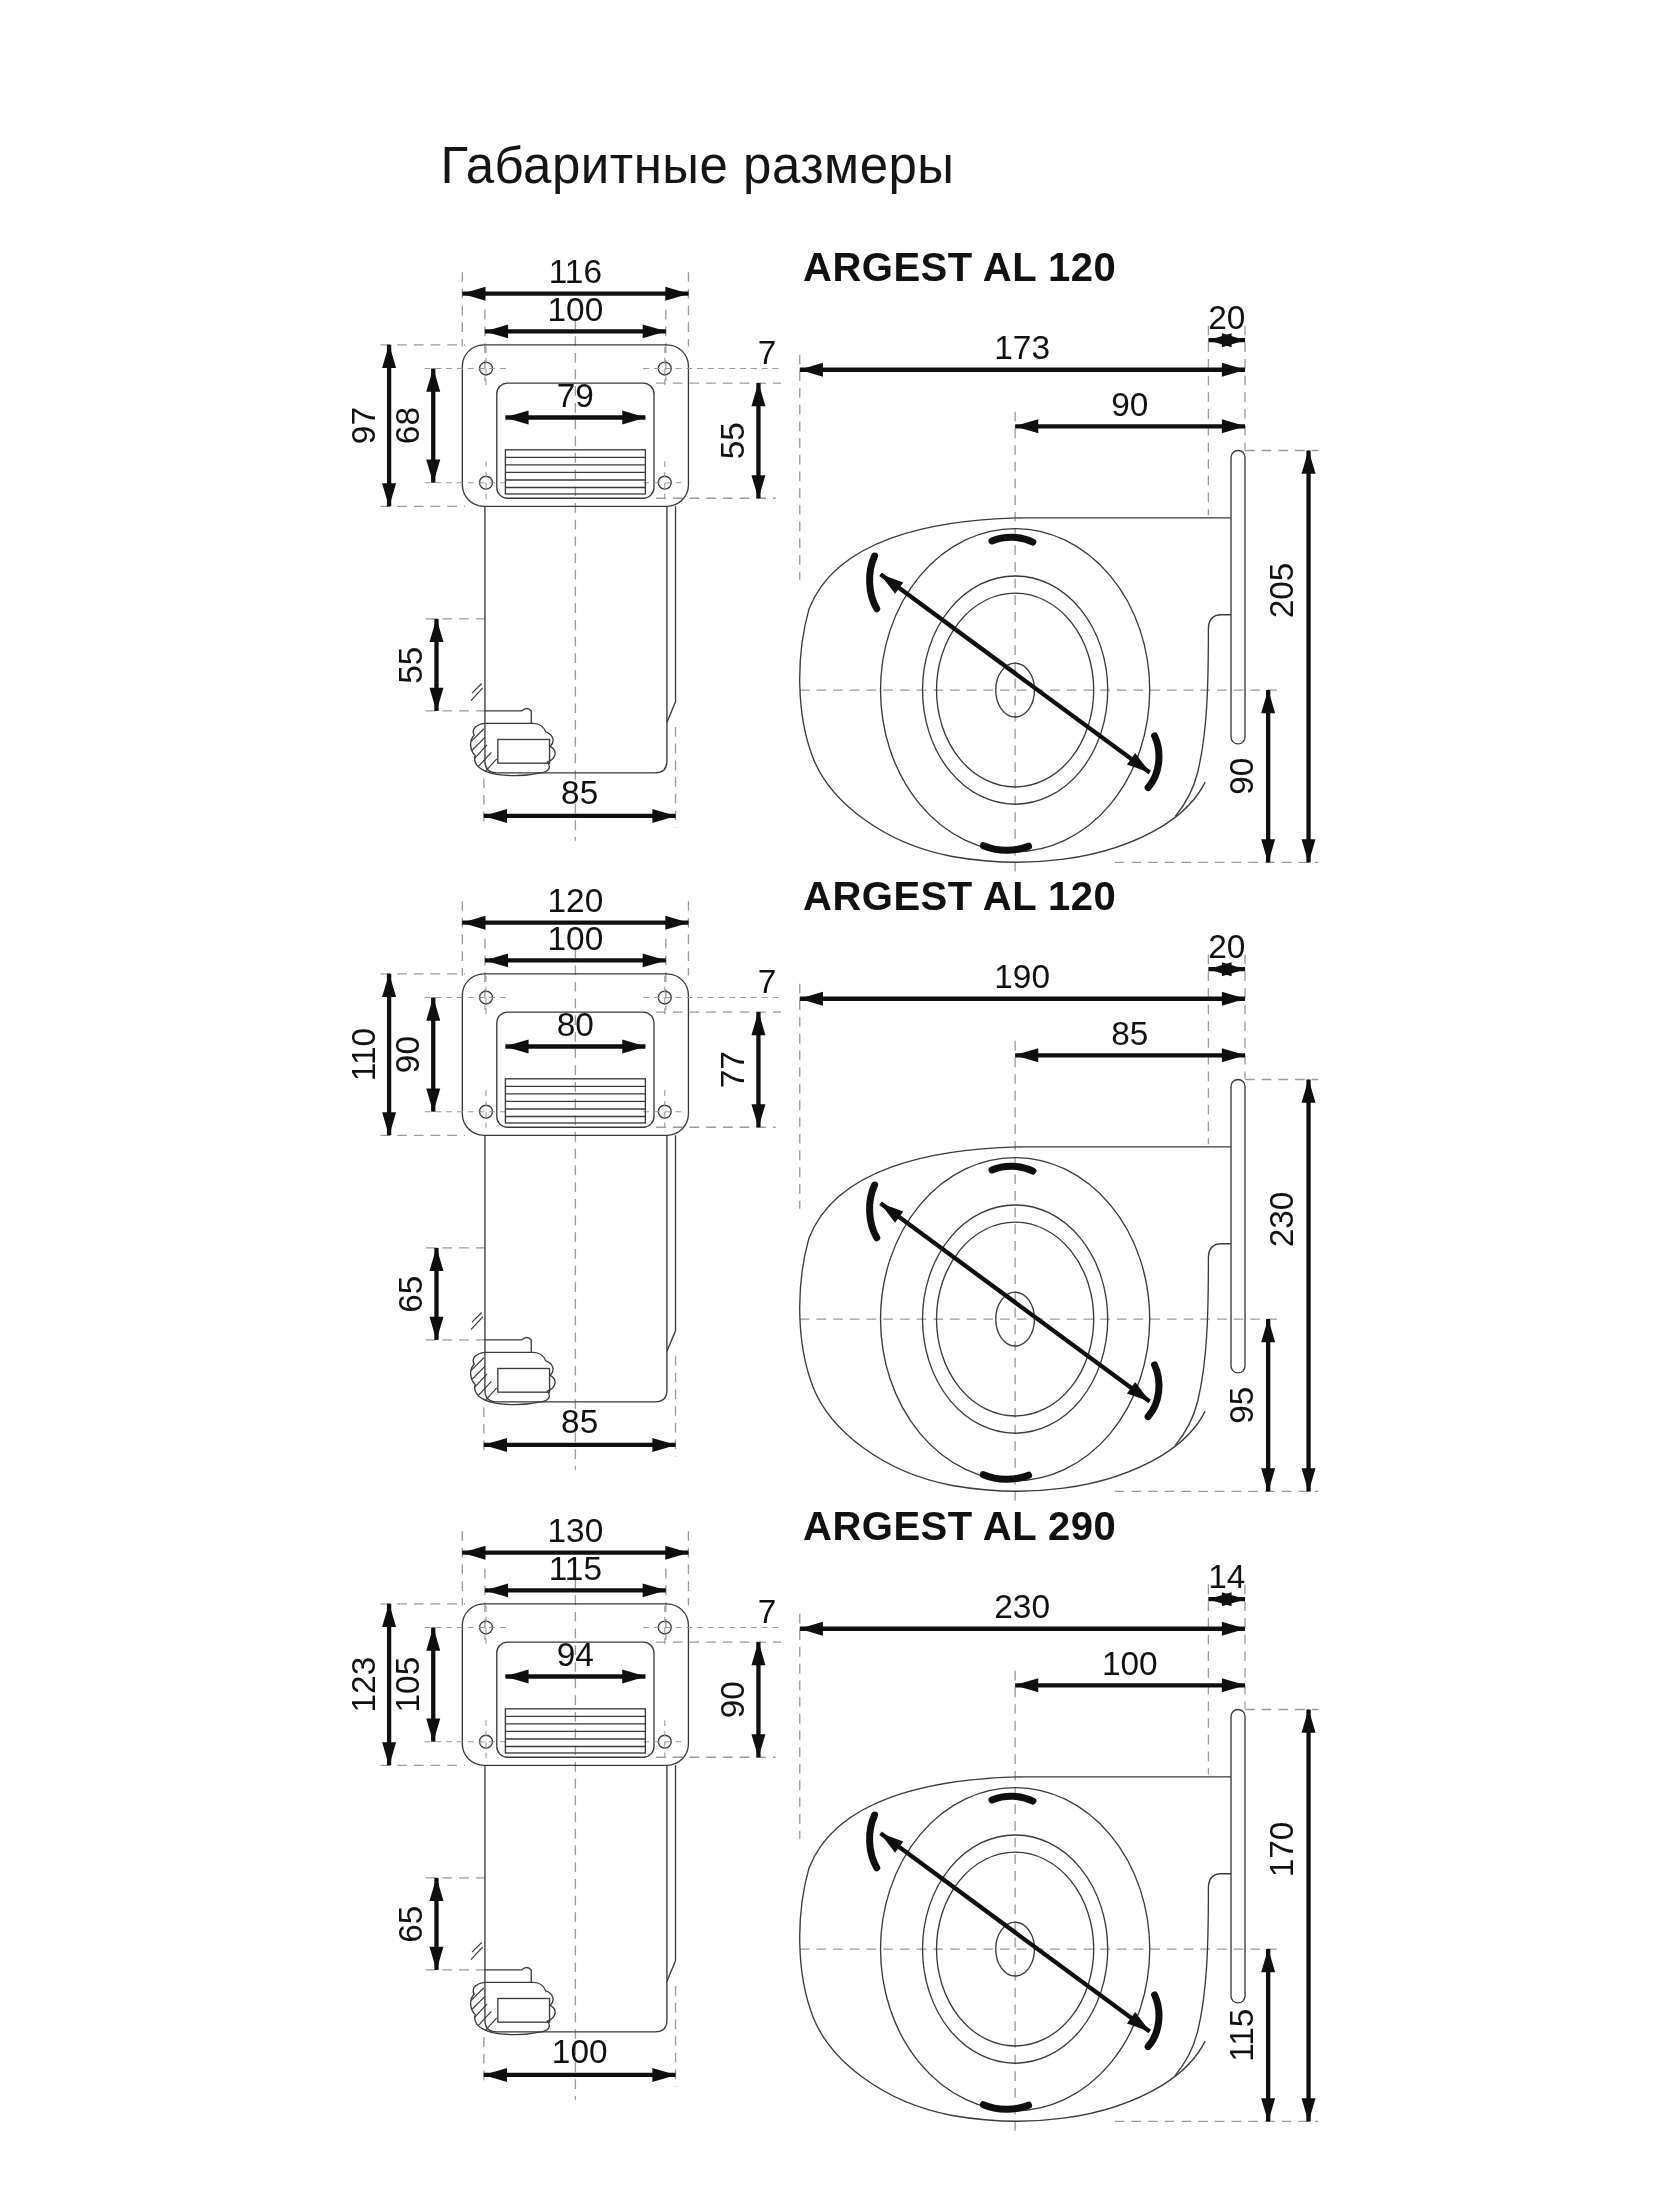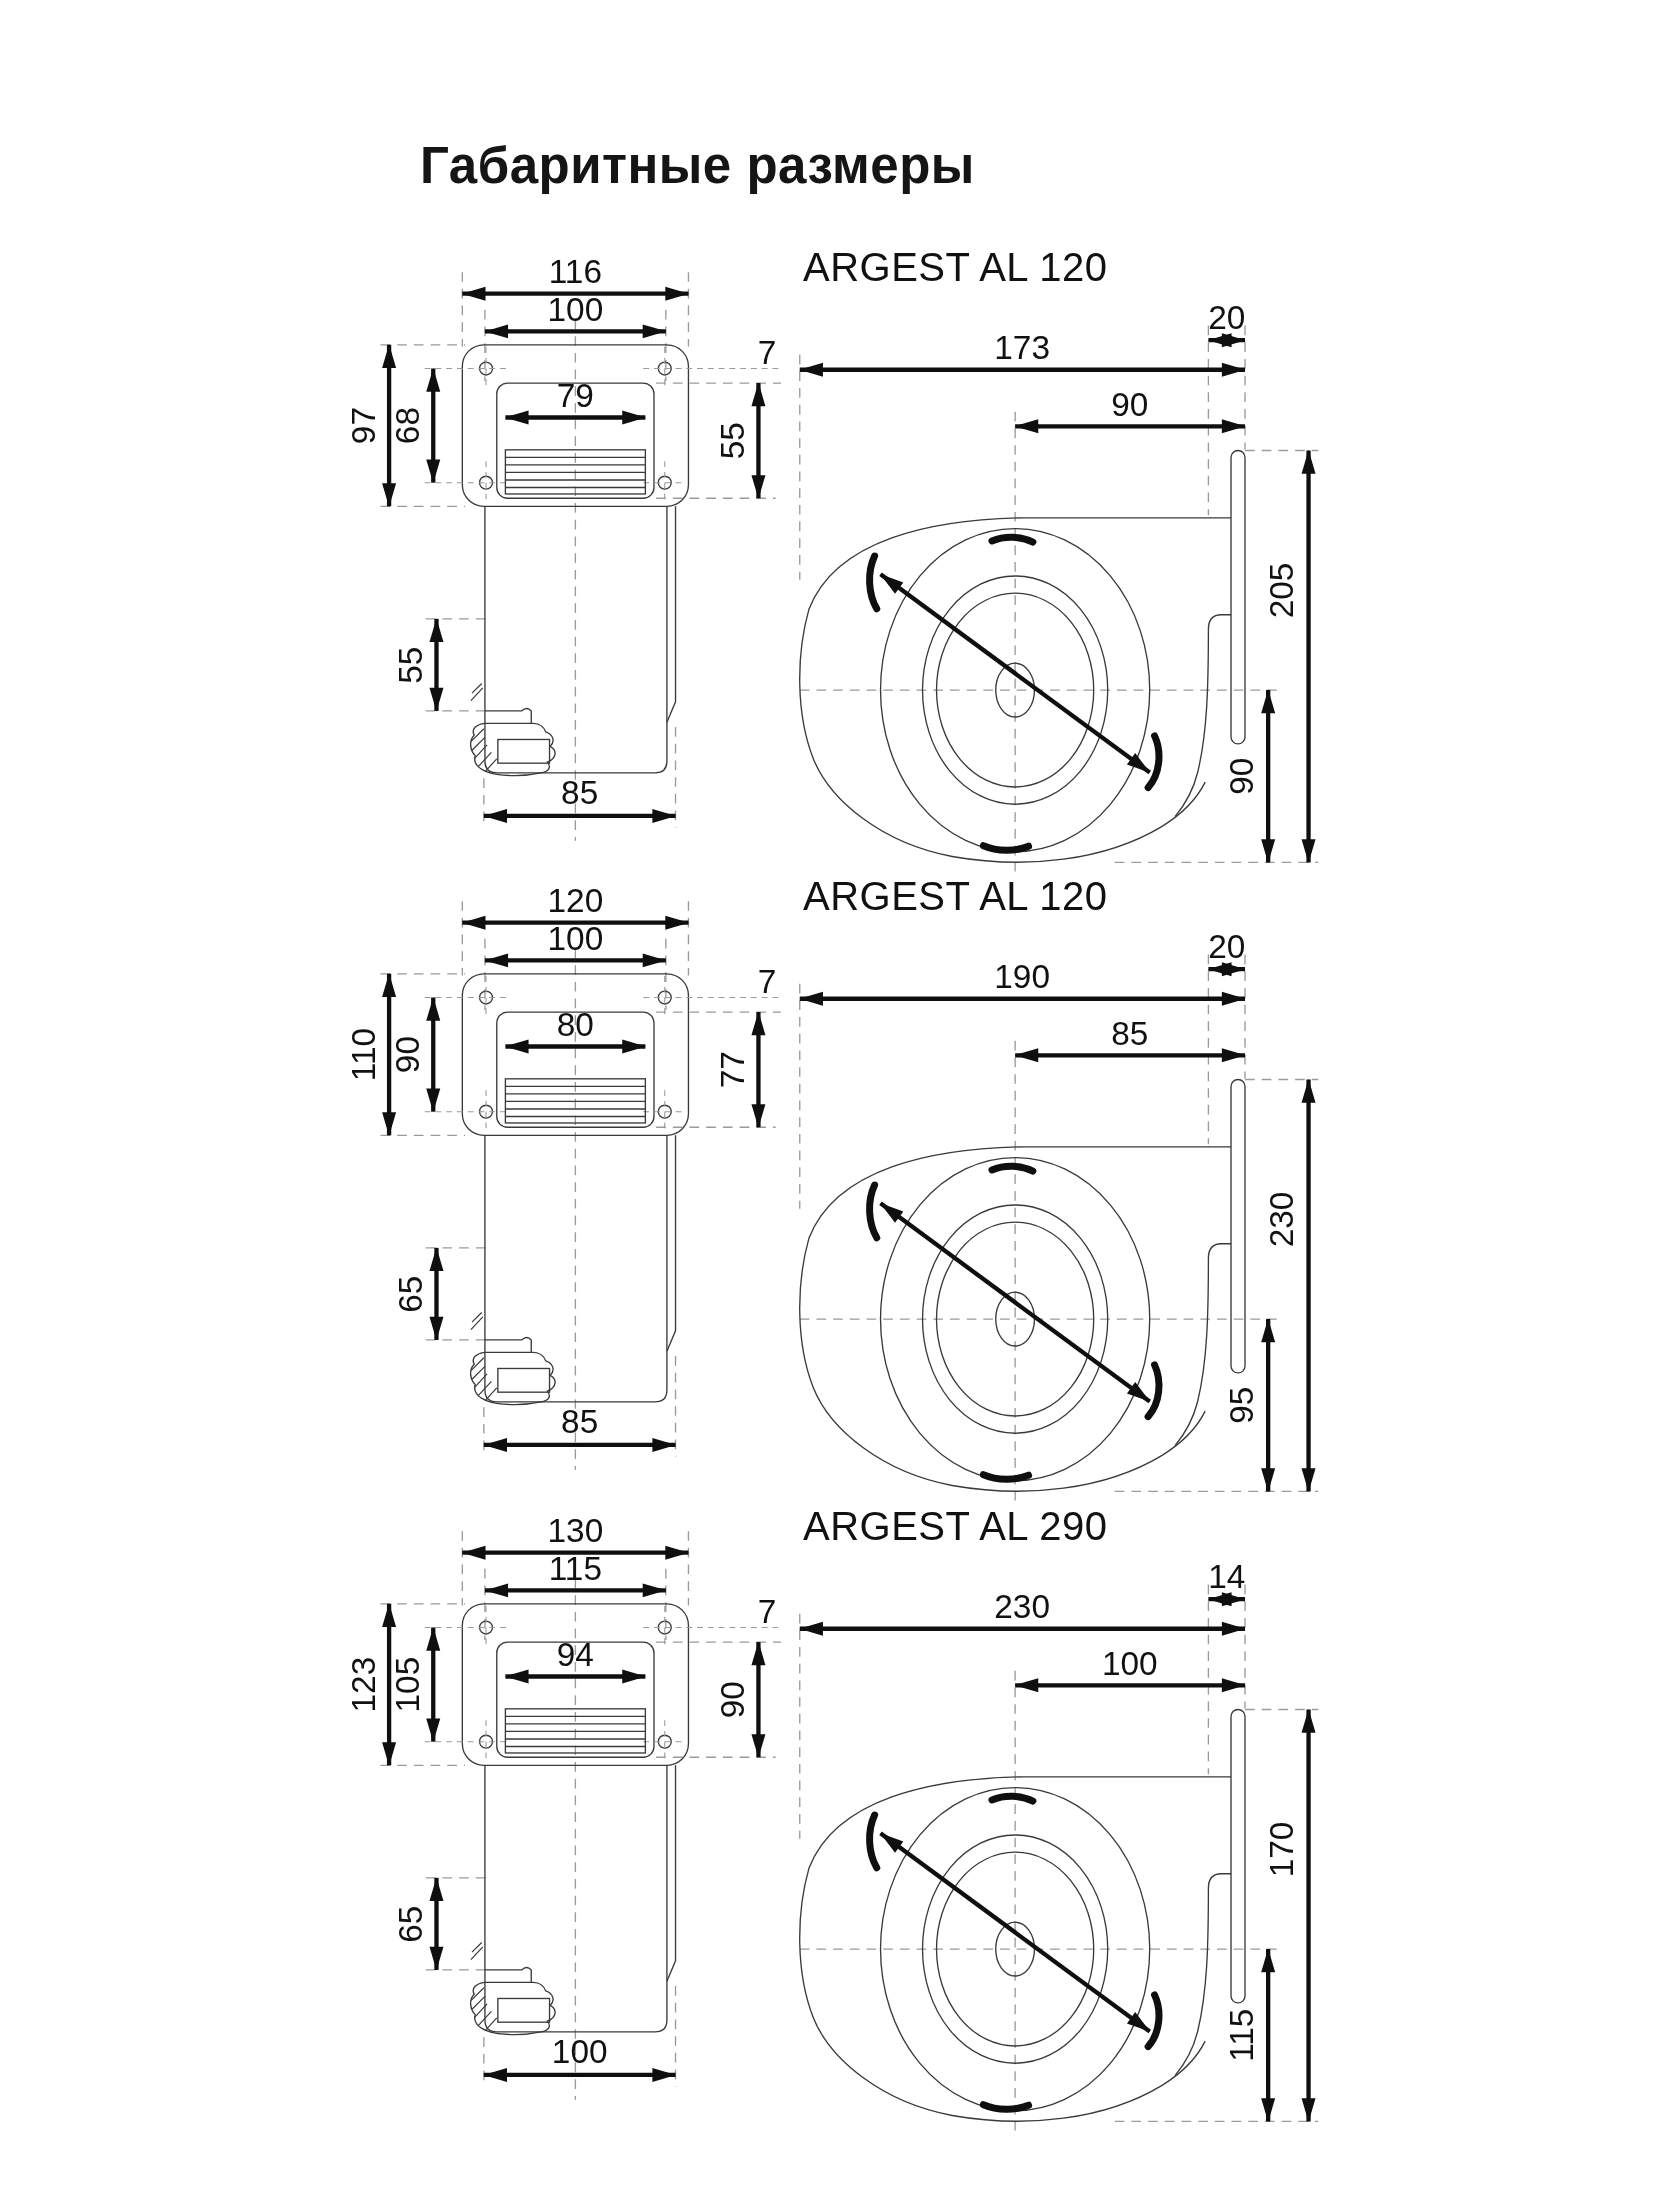--- a/index.html
+++ b/index.html
@@ -1,22 +1,22 @@
 <!DOCTYPE html>
 <html style="font-size:8.6px"><head>
 <meta charset="utf-8">
 <style>
   html,body{margin:0;padding:0;background:#fff;}
   body{width:1654px;height:2205px;position:relative;overflow:hidden;
        font-family:"Liberation Sans",sans-serif;color:#111;}
   .page-title{position:absolute;top:136px;left:0;width:1395px;text-align:center;
-       font-size:51px;font-weight:700;letter-spacing:0.5px;color:#151515;}
+       font-size:51px;font-weight:400;letter-spacing:0.5px;color:#151515;}
   .sec{position:absolute;left:0;width:1654px;height:630px;}
   .sec1{top:237px;} .sec2{top:866px;} .sec3{top:1496px;}
-  .model-title{position:absolute;left:803px;top:7.5px;font-size:40px;font-weight:400;
+  .model-title{position:absolute;left:803px;top:7.5px;font-size:40px;font-weight:700;
        letter-spacing:0.5px;color:#111;white-space:nowrap;}
   svg.front{position:absolute;left:333px;top:19.4px;}
   svg.side{position:absolute;left:770px;top:52px;}
   
   .thin{stroke:#3a3a3a;stroke-width:2.5;fill:none;}
   .dash{stroke:#9a9a9a;stroke-width:2.5;fill:none;stroke-dasharray:18 13;}
   .cross{stroke:#9a9a9a;stroke-width:2;fill:none;stroke-dasharray:11 9;}
   .dim{stroke:#0f0f0f;stroke-width:8;fill:none;}
   .tick{stroke:#0f0f0f;stroke-width:13;fill:none;stroke-linecap:round;}
   .hatch{stroke:#3a3a3a;stroke-width:2.2;fill:none;}

